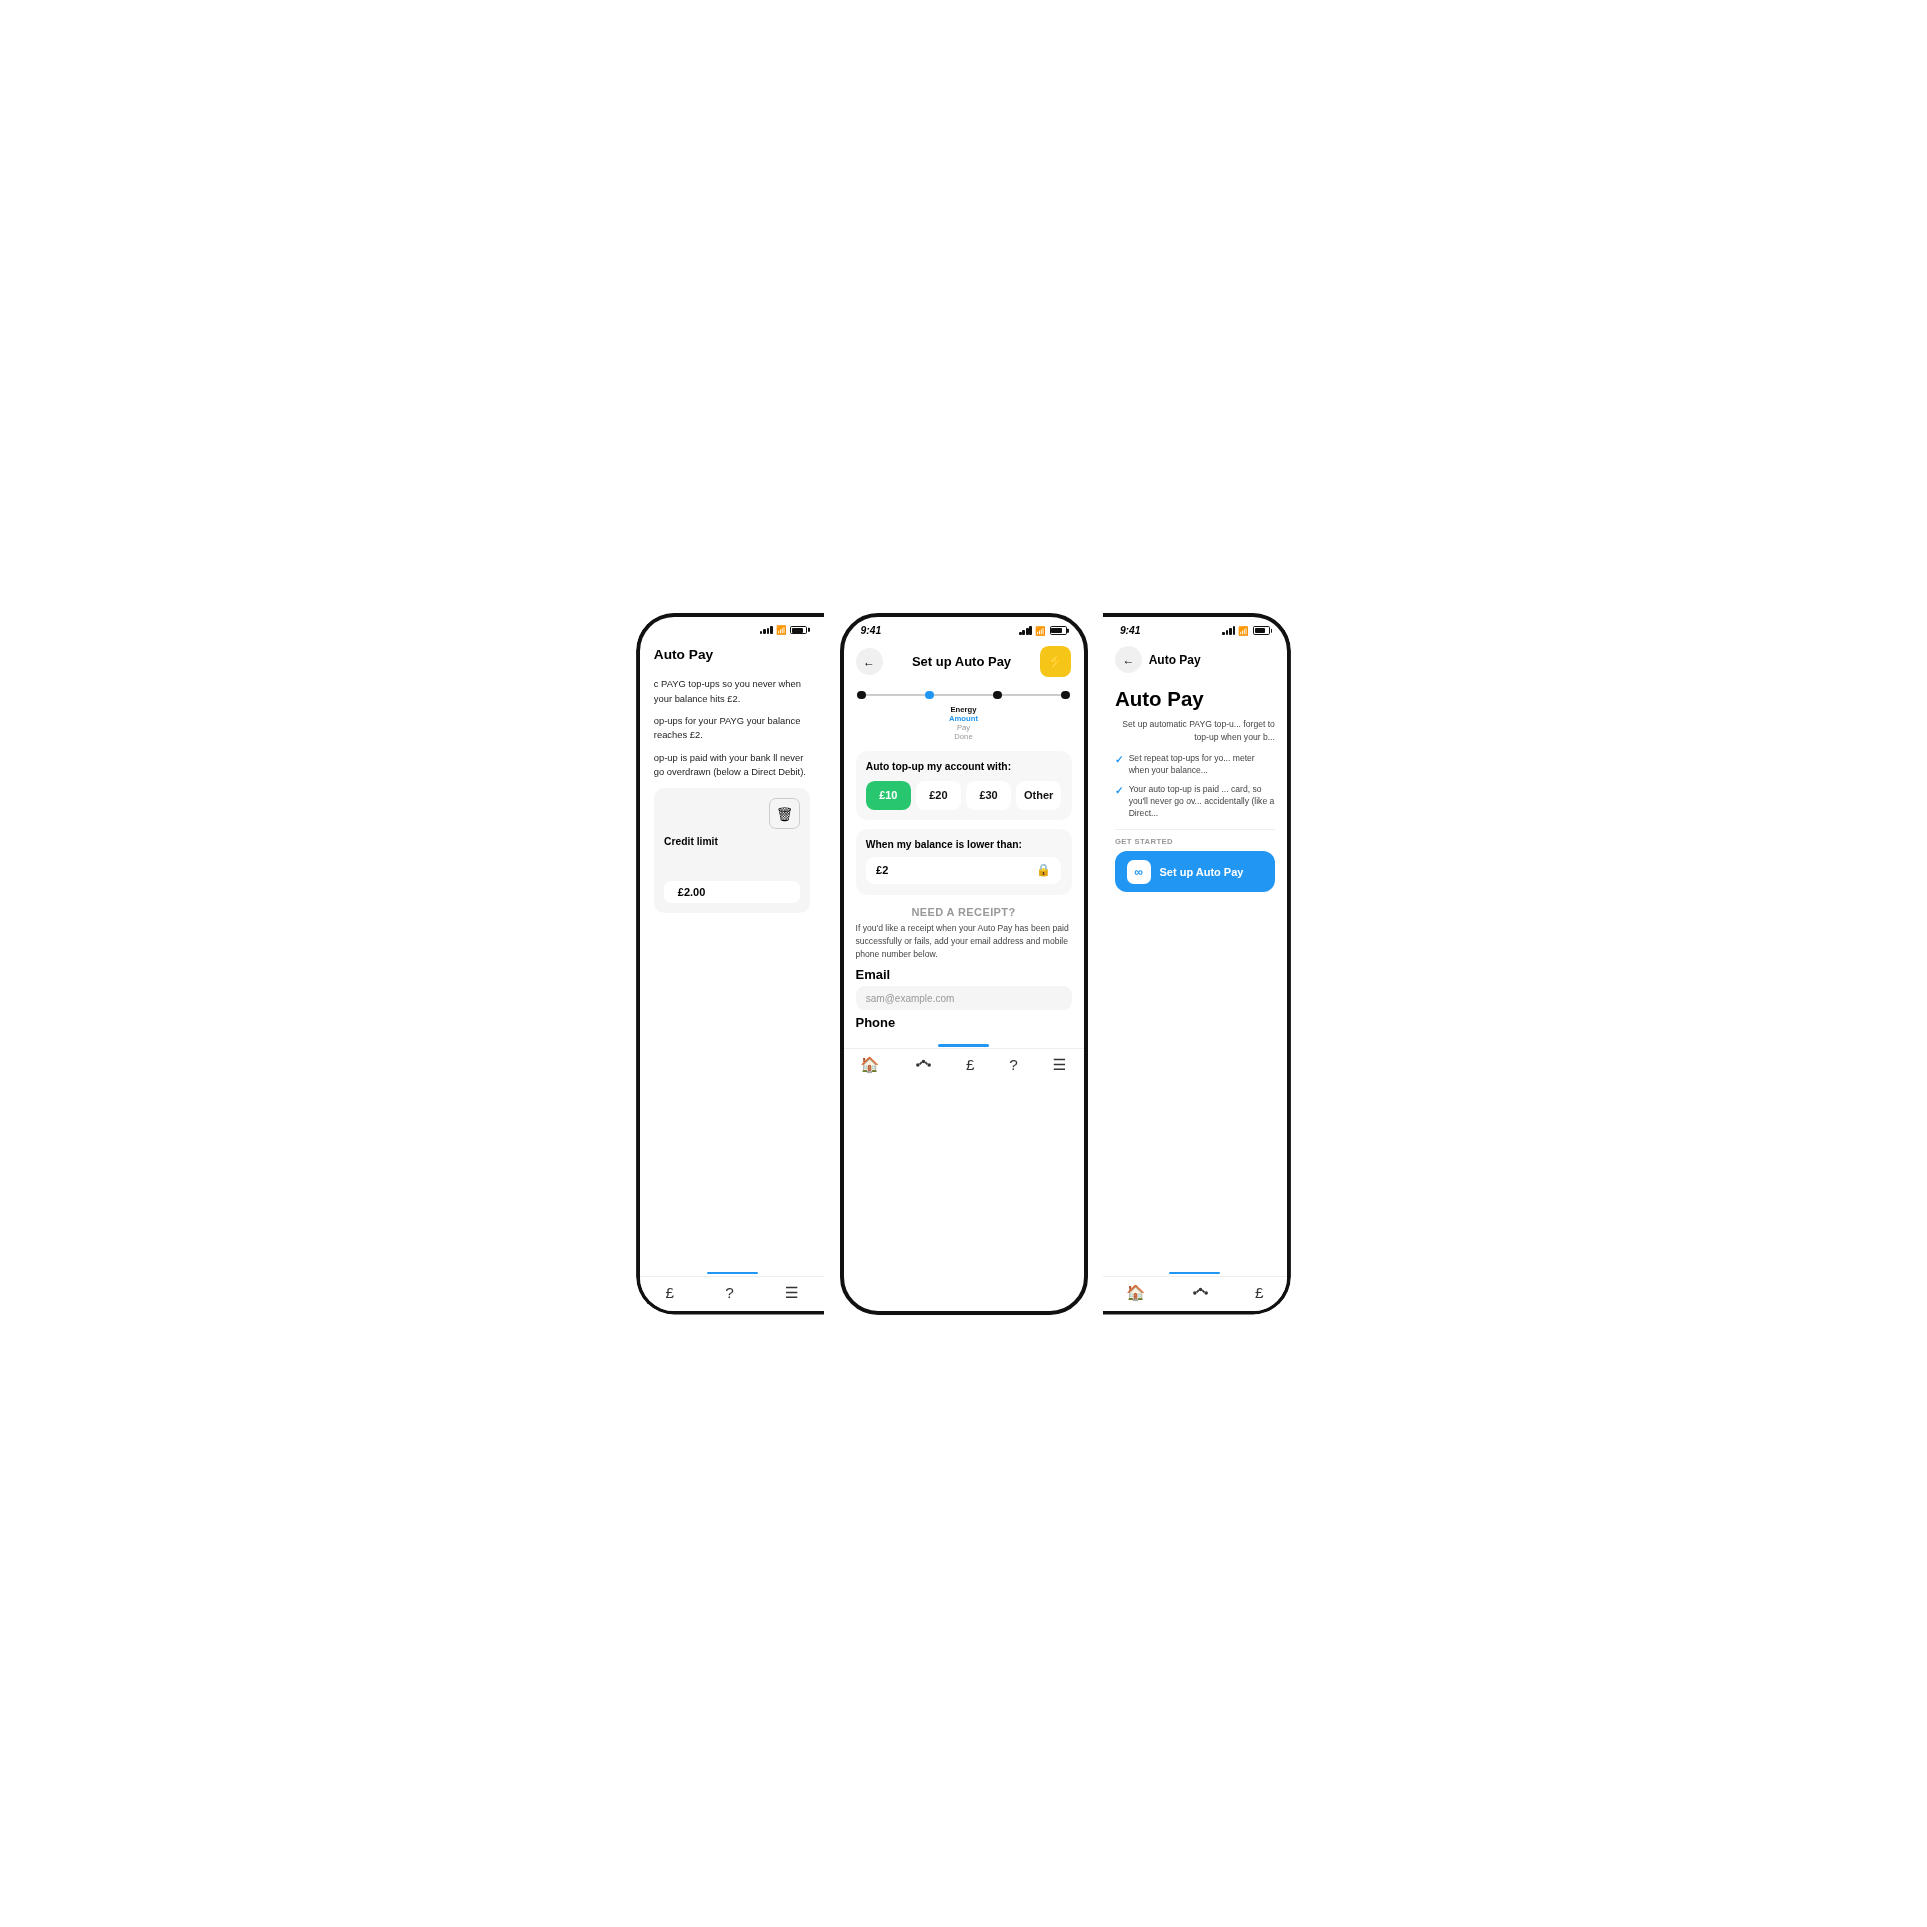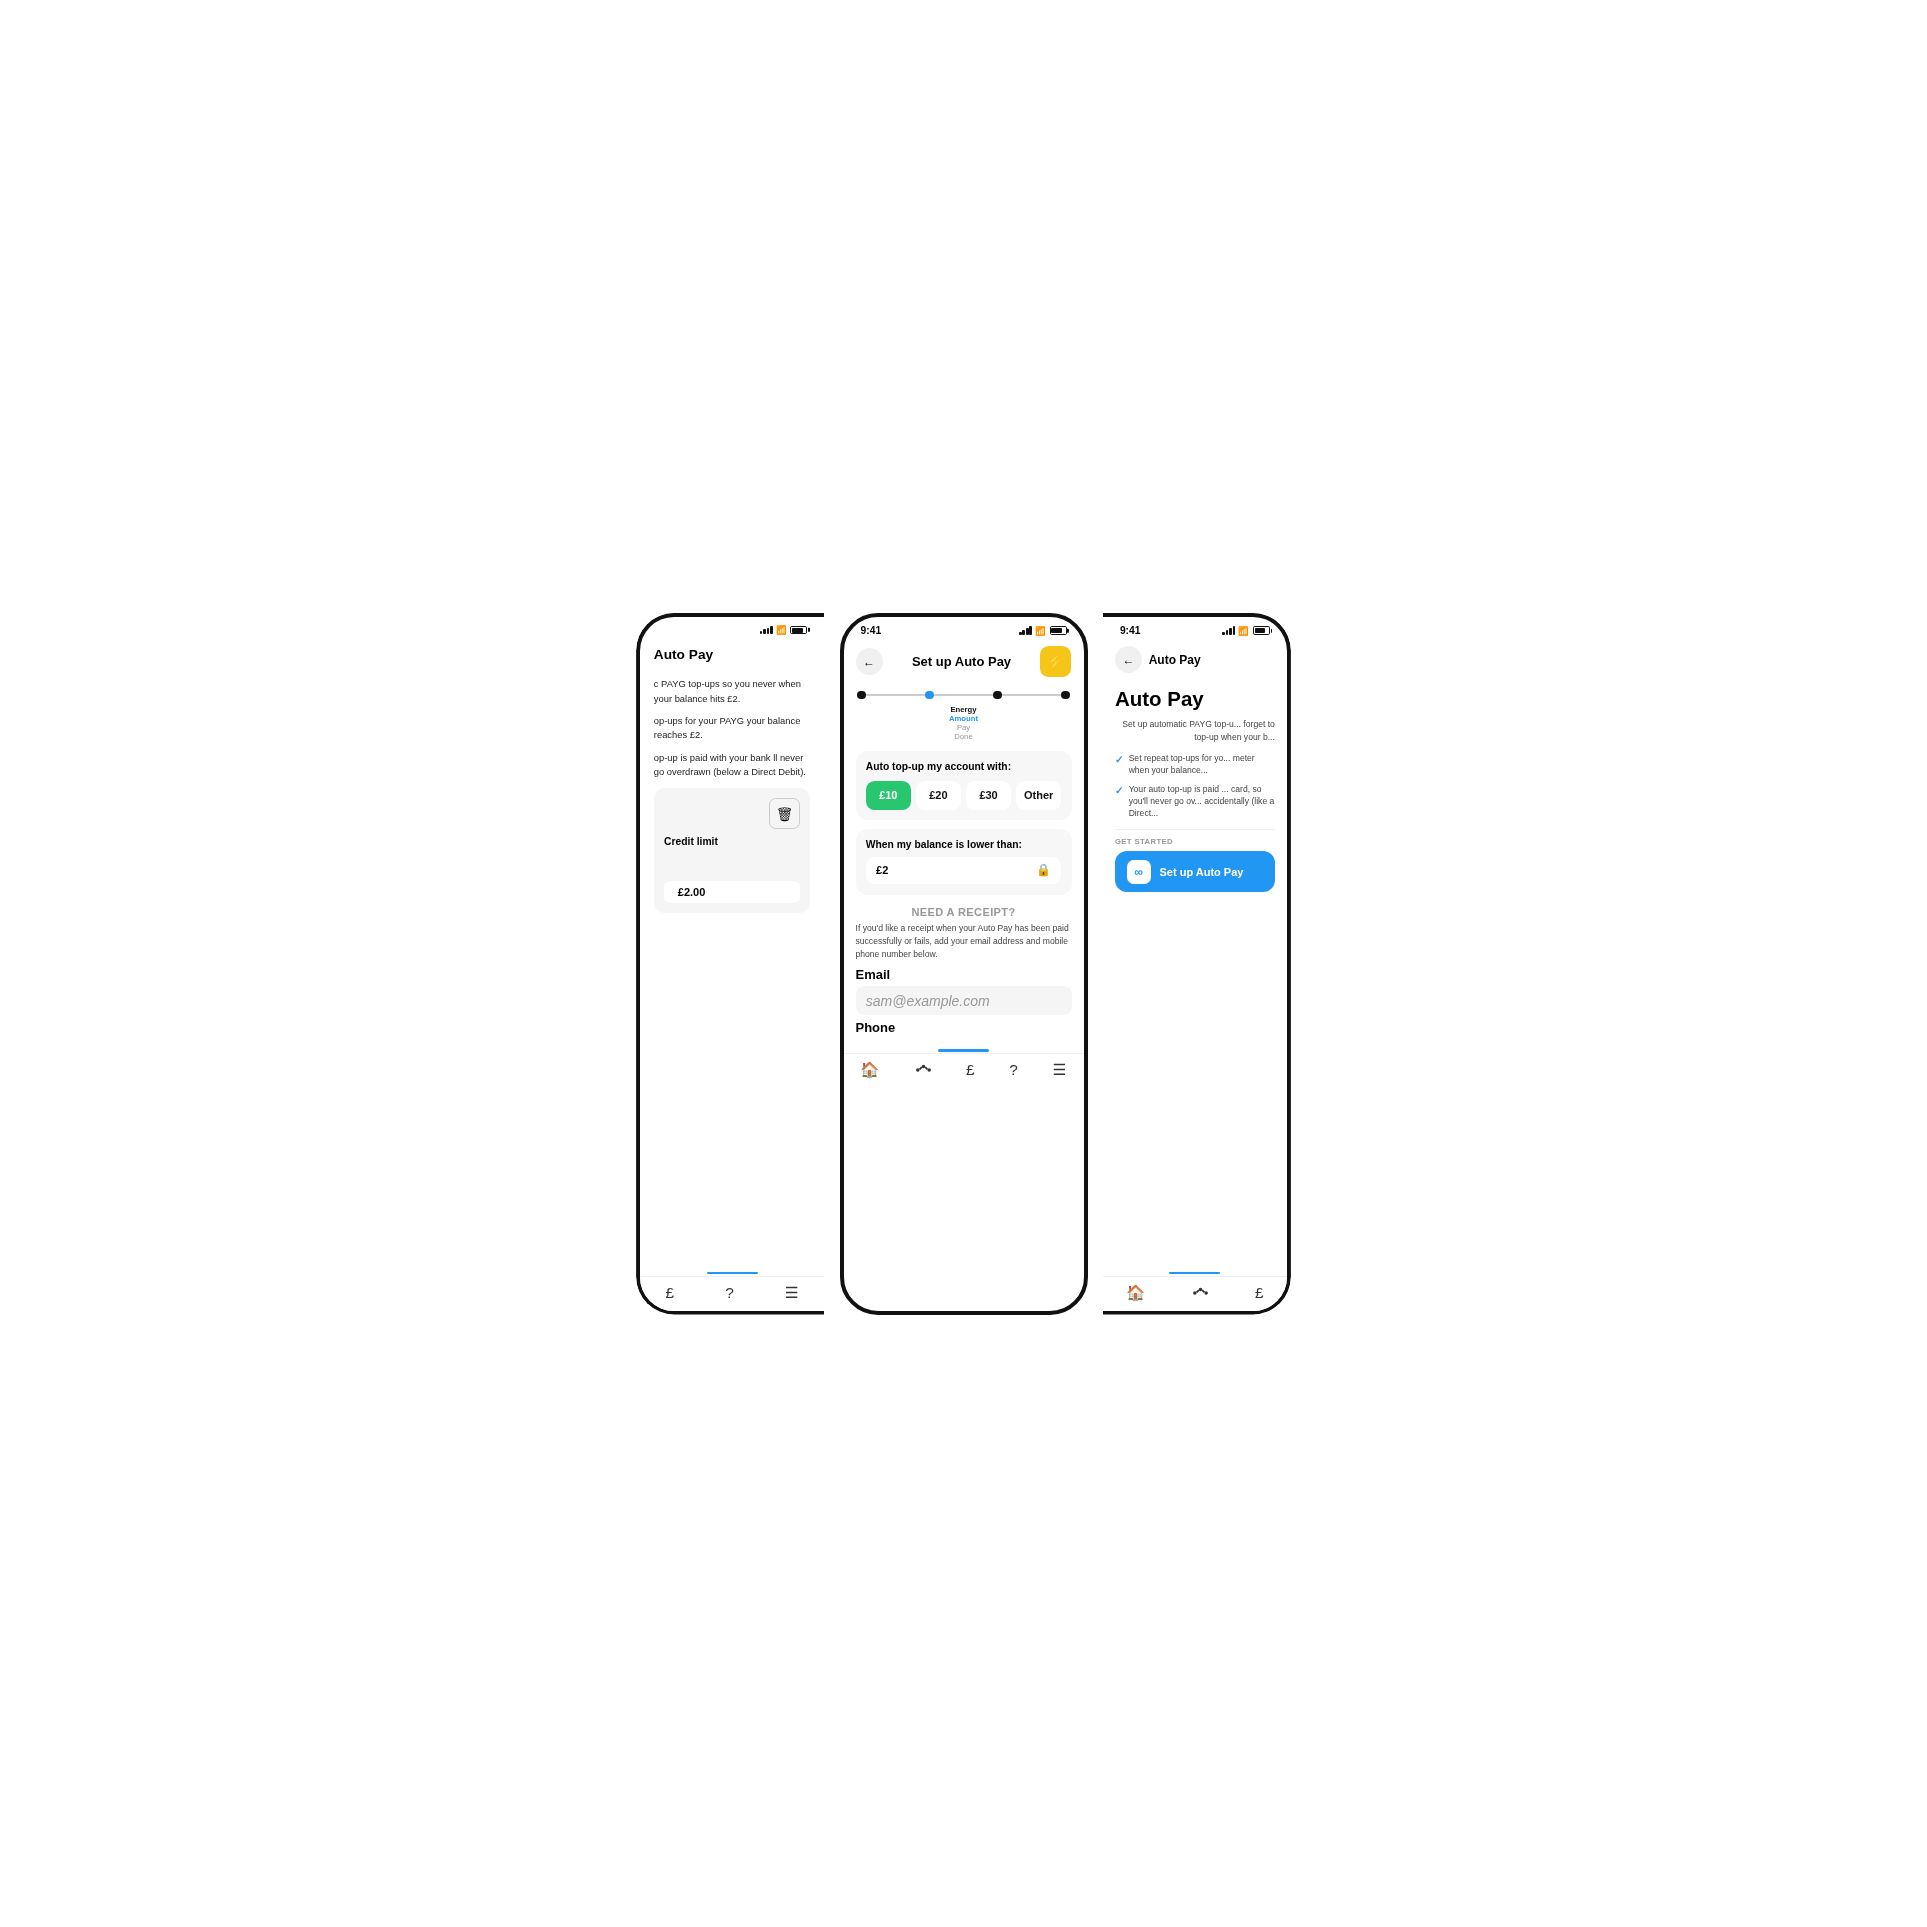--- a/index.html
+++ b/index.html
@@ -54,21 +54,21 @@
 
     
     .status-bar {
       display: flex;
       justify-content: space-between;
       align-items: center;
       padding: 8.6px 17px 3.4px;
       font-size: 9.4px;
       font-weight: 600;
     }
-    .status-time { font-size: 10.3px; font-weight: 700; }
+    .status-time { font-size: 10.3px; font-weight: 700; font-style: italic; }
     .status-icons { display: flex; align-items: center; gap: 3.4px; }
     .signal-bars { display: flex; align-items: flex-end; gap: 0.9px; }
     .signal-bar { width: 2.6px; background: #111; border-radius: 0.9px; }
     .wifi-icon { font-size: 8.6px; }
     .battery-icon {
       width: 17px; height: 8.6px;
       border: 1.3px solid #111; border-radius: 1.7px;
       position: relative;
       display: flex; align-items: center;
     }
@@ -273,24 +273,23 @@
       letter-spacing: 0.4px;
       margin-bottom: 3.4px;
       text-align: center;
     }
     .receipt-desc { font-size: 8.6px; color: #444; line-height: 1.5; margin-bottom: 6.8px; }
     .field-label { font-size: 13px; font-weight: 700; margin-bottom: 3.4px; }
     .field-input {
       background: #f5f5f5;
       border-radius: 8.6px;
       padding: 6.8px 10.3px;
-      font-size: 14px;
+      font-size: 10px;
       color: #999;
       margin-bottom: 5.1px;
-      font-style: italic;
     }
 
     
     .right-header {
       display: flex;
       align-items: center;
       padding: 6.8px 12px;
       gap: 6.8px;
     }
     .right-title-h1 { font-size: 20.5px; font-weight: 800; padding: 6.8px 12px 3.4px; }

